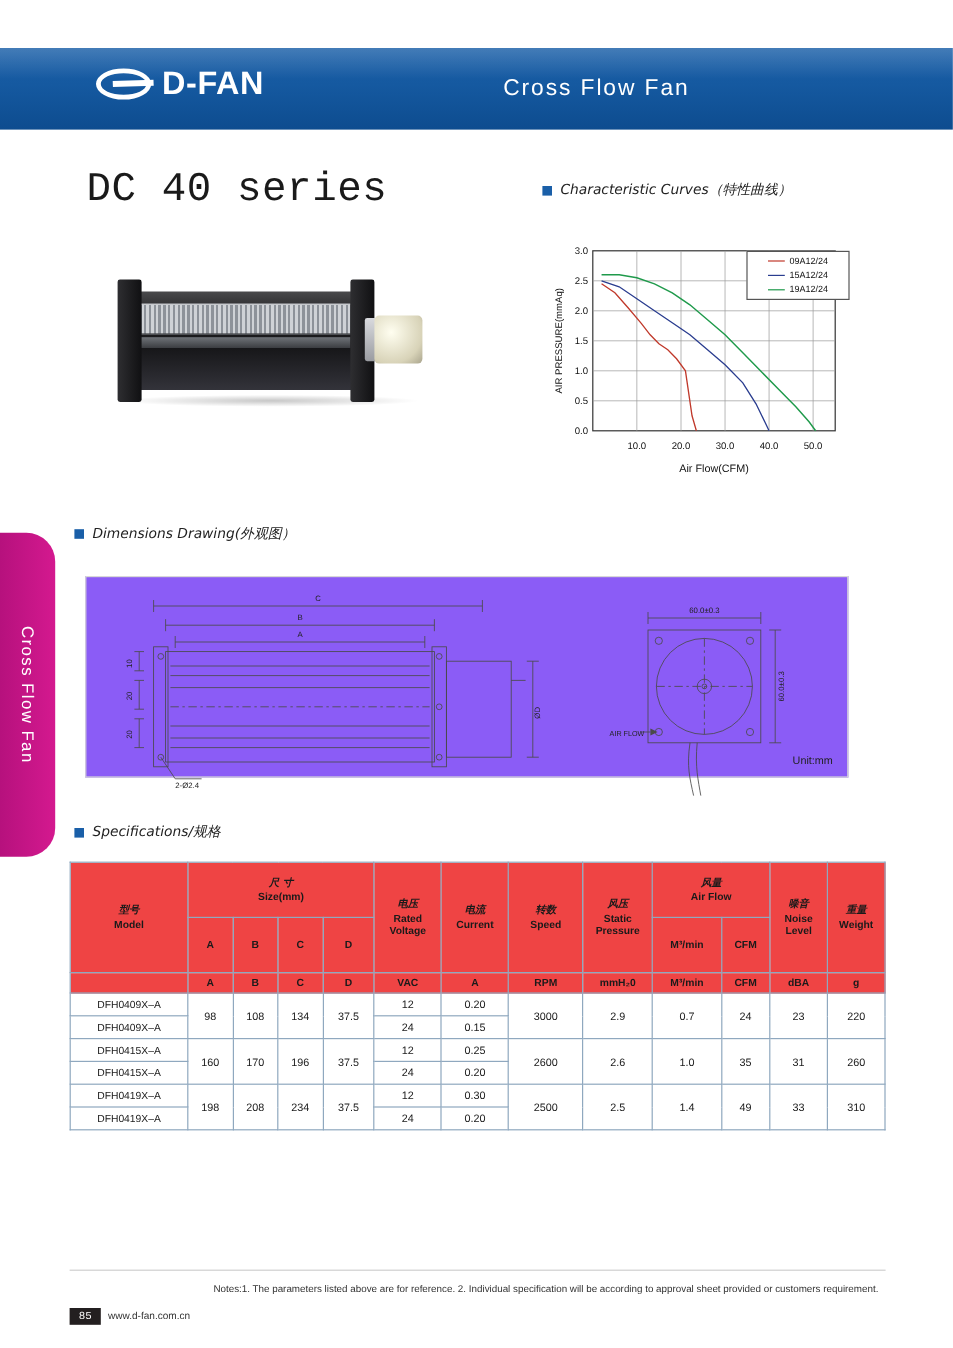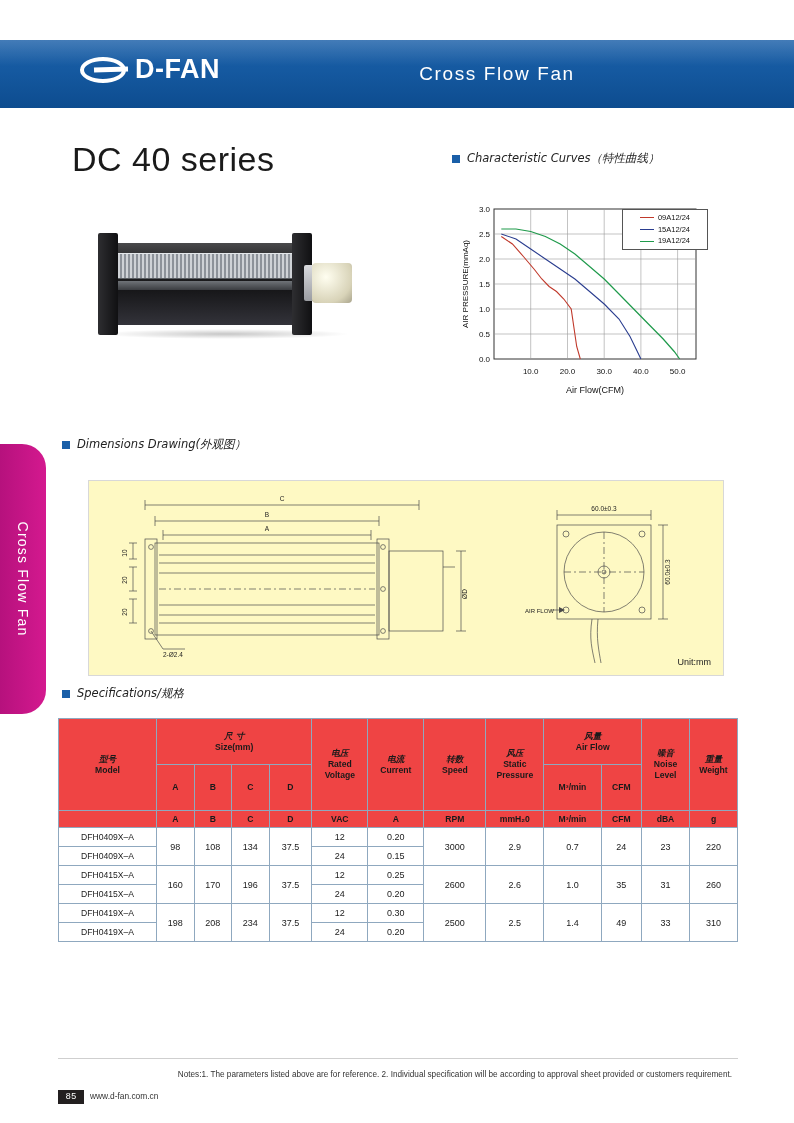--- a/index.html
+++ b/index.html
@@ -54,21 +54,21 @@
   }
   .side-tab span {
     position:absolute; left:50%; top:50%;
     transform: translate(-50%,-50%) rotate(90deg);
     white-space:nowrap; color:#fff; font-size:14px; letter-spacing:1.2px;
   }
 
   
   .series-title {
     position:absolute; left:72px; top:140px;
-    font-size:34px; font-weight:normal; letter-spacing:0.5px; color:#1a1a1a;
+    font-size:34px; font-weight:normal; letter-spacing:0.5px; color:#1a1a1a;font-family:Liberation Mono, monospace;
   }
 
   .sec-head { position:absolute; display:flex; align-items:center; gap:7px; font-size:11.5px; color:#222; }
   .sq { width:8px; height:8px; background:#1a5fa8; display:inline-block; }
 
   
   .photo {
     position:absolute; left:80px; top:225px; width:290px; height:120px;
   }
   .ph-body {
@@ -117,22 +117,22 @@
   .legend-box {
     position:absolute; left:176px; top:34px; width:86px;
     border:1px solid #555; background:#fff; padding:2px 17px;
     font-size:7.5px; line-height:1.55; color:#111;
   }
   .legend-row { display:flex; align-items:center; gap:4px; }
   .legend-line { width:20px; height:0; border-top:1.3px solid #000; }
 
   
   .dim-box {
-    position:absolute; left:88px; top:480px; width:636px; height:196px;
-    border:1px solid #d8d8d8; background:#fef9c3;
+    position:absolute; left:71px; top:480px; width:636px; height:168px;
+    border:1px solid #d8d8d8; background:#8b5cf6;
   }
   .unit-mm { position:absolute; right:12px; bottom:8px; font-size:9px; color:#222; }
 
   
   table.spec {
     position:absolute; left:58px; top:718px; width:680px;
     border-collapse:collapse; font-size:9px; color:#1a1a1a;
   }
   table.spec th, table.spec td {
     border:1px solid #8fa8bf; text-align:center; vertical-align:middle;

